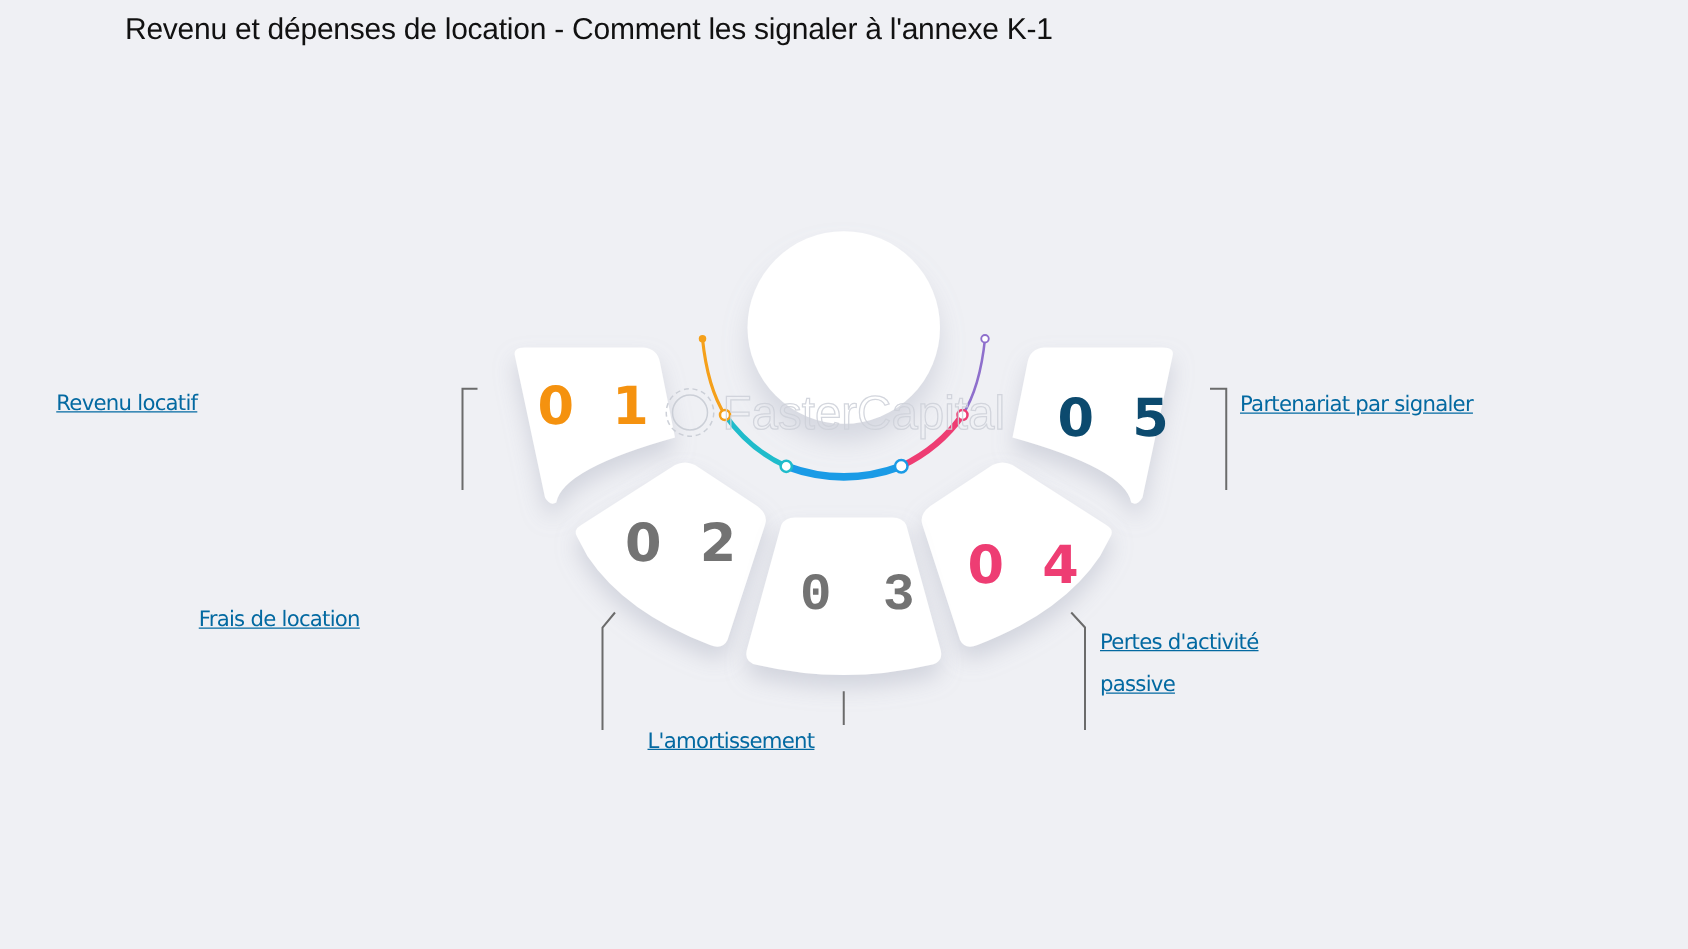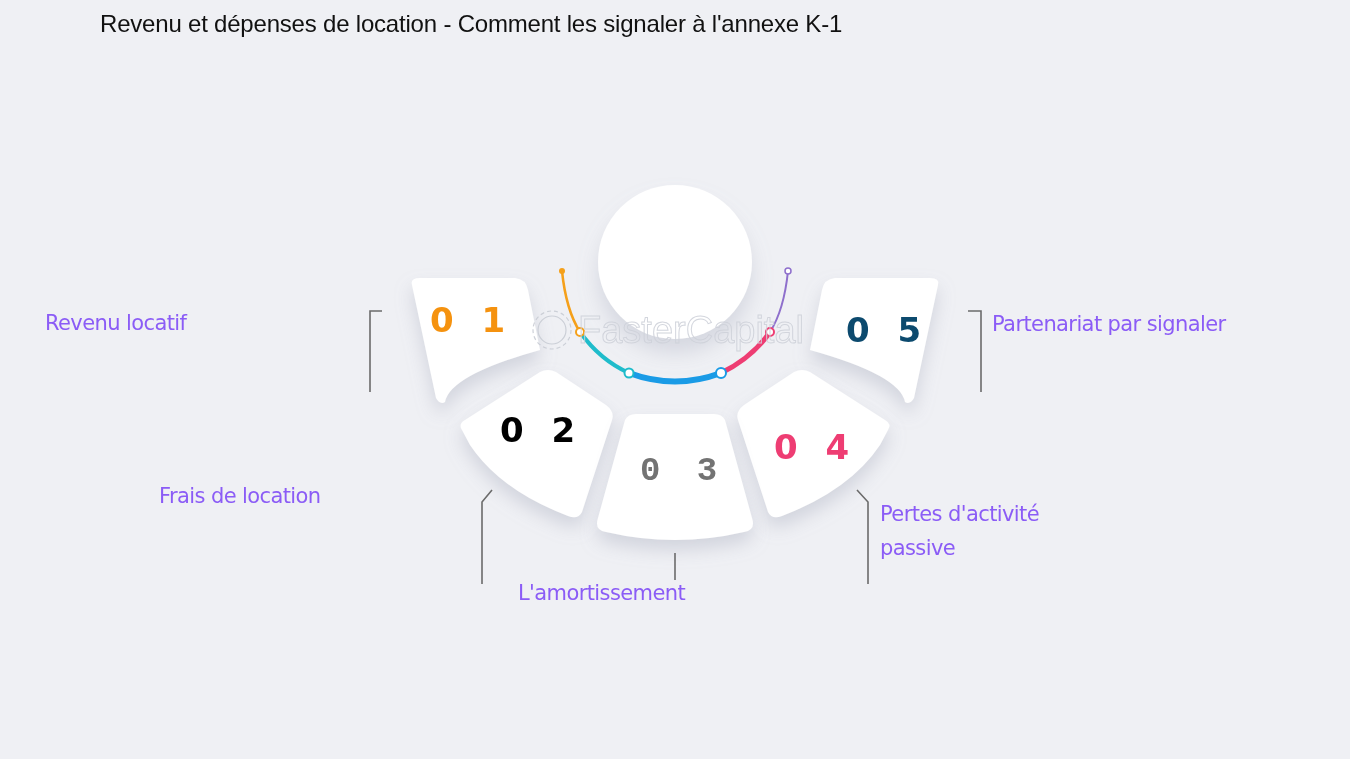--- a/index.html
+++ b/index.html
@@ -11,26 +11,27 @@
   }
   .title {
     position: absolute; left: 100px; top: 10px;
     font-size: 24px; color: #111; letter-spacing: -0.2px;
     font-family: "Liberation Sans", sans-serif;
     white-space: nowrap;
   }
   svg.diagram { position: absolute; left: 0; top: 0; }
   .label {
     position: absolute; font-family: "DejaVu Sans", sans-serif;
-    font-size: 21px; line-height: 34px; color: #8b5cf6; white-space: nowrap;
+    font-size: 17px; line-height: 34px; color: #0369a1; white-space: nowrap;
     letter-spacing: -0.6px;
+    text-decoration: underline;
   }
   .num {
     position: absolute; font-family: "DejaVu Sans", sans-serif;
-    font-weight: bold; font-size: 34px; letter-spacing: 8px; white-space: nowrap;
+    font-weight: bold; font-size: 42px; letter-spacing: 8px; white-space: nowrap;
   }
 </style>
 </head>
 <body>
 
 <div class="title">Revenu et dépenses de location - Comment les signaler à l'annexe K-1</div>
 
 <svg class="diagram" width="1350" height="759" viewBox="0 0 1350 759">
   <defs>
     <filter id="sh" x="-30%" y="-30%" width="160%" height="170%">
@@ -76,21 +77,21 @@
   <g stroke="#6b6b6b" stroke-width="1.6" fill="none">
     <polyline points="382,311 370,311 370,392"></polyline>
     <polyline points="492,490 482,502 482,584"></polyline>
     <polyline points="675,553 675,580"></polyline>
     <polyline points="857,490 868,502 868,584"></polyline>
     <polyline points="968,311 981,311 981,392"></polyline>
   </g>
 </svg>
 
 <div class="num" style="left:430px; top:300px; color:#f5920f;">0 1</div>
-<div class="num" style="left:500px; top:410px; color:#000000;">0 2</div>
+<div class="num" style="left:500px; top:410px; color:#737373;">0 2</div>
 <div class="num" style="left:640px; top:452px; color:#737373;font-family:Liberation Mono, monospace;">0 3</div>
 <div class="num" style="left:774px; top:427px; color:#ee3d73;">0 4</div>
 <div class="num" style="left:846px; top:310px; color:#0c4a6e;">0 5</div>
 
 <div class="label" style="left:45px; top:306px;">Revenu locatif</div>
 <div class="label" style="left:159px; top:479px;">Frais de location</div>
 <div class="label" style="left:518px; top:576px;">L'amortissement</div>
 <div class="label" style="left:880px; top:497px;">
   <div>Pertes d'activité</div>
   <div>passive</div>

